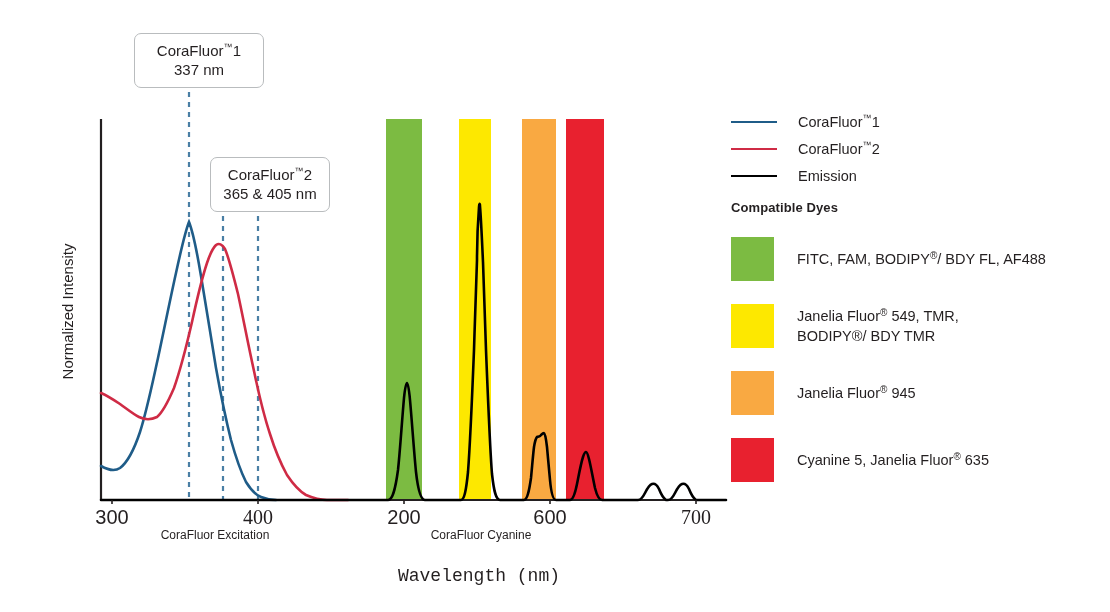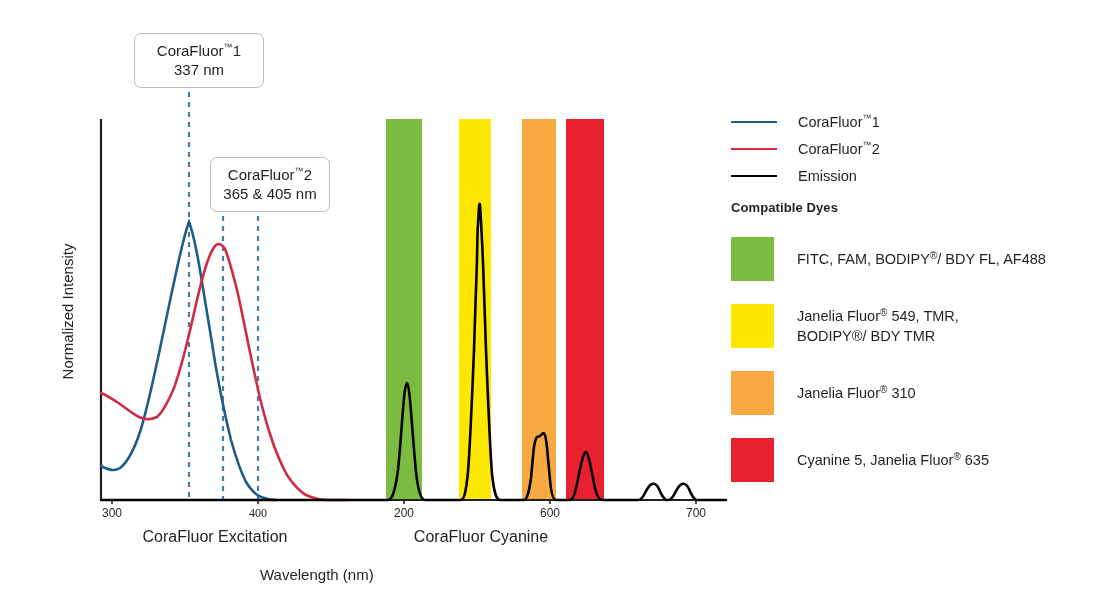--- a/index.html
+++ b/index.html
@@ -48,38 +48,39 @@
     vertical-align: 6px;
     letter-spacing: 0.3px;
   }
 
   #callout-1 { left: 134px; top: 33px; width: 130px; }
   #callout-2 { left: 210px; top: 157px; width: 120px; }
 
   
   .axis-tick {
     position: absolute;
-    font-size: 12px;
+    font-size: 20px;
     color: #231f20;
     text-align: center;
     width: 60px;
   }
   .axis-caption {
     position: absolute;
-    font-size: 16px;
+    font-size: 12px;
     color: #231f20;
     text-align: center;
   }
   #xlabel {
     position: absolute;
     left: 260px;
     top: 566px;
     width: 300px;
-    text-align: left;
-    font-size: 15px;
+    text-align: right;
+    font-size: 18px;
+    font-family: Liberation Mono, monospace;
   }
   #ylabel {
     position: absolute;
     left: -23px;
     top: 303px;
     width: 180px;
     text-align: center;
     font-size: 15px;
     transform: rotate(-90deg);
   }
@@ -264,21 +265,21 @@
 
   <div class="callout" id="callout-2">
     <span><span>CoraFluor</span><span class="tm">™</span><span>2</span></span>
     <span class="l2">365 &amp; 405 nm</span>
   </div>
 
   <div class="axis-tick" style="left:82px;  top:506px;">300</div>
   <div class="axis-tick" style="left:228px; top:506px;font-family:Liberation Serif, serif;">400</div>
   <div class="axis-tick" style="left:374px; top:506px;">200</div>
   <div class="axis-tick" style="left:520px; top:506px;">600</div>
-  <div class="axis-tick" style="left:666px; top:506px;">700</div>
+  <div class="axis-tick" style="left:666px; top:506px;font-family:Liberation Serif, serif;">700</div>
 
   <div class="axis-caption" style="left:120px; top:528px; width:190px;">CoraFluor Excitation</div>
   <div class="axis-caption" style="left:395px; top:528px; width:172px;">CoraFluor Cyanine</div>
 
   <div id="xlabel">Wavelength (nm)</div>
   <div id="ylabel">Normalized Intensity</div>
 
   <div id="legend">
     <div class="legend-row">
       <span class="legend-line" style="border-top-color:#1f5c88;"></span>
@@ -303,21 +304,21 @@
       <span class="dye-label"><span>FITC, FAM, BODIPY</span><span class="reg">®</span><span>/ BDY FL, AF488</span></span>
     </div>
 
     <div class="dye-row">
       <span class="dye-swatch" style="background:#FDE800;"></span>
       <span class="dye-label"><span>Janelia Fluor</span><span class="reg">®</span><span> 549, TMR,</span><br><span>BODIPY®/ BDY TMR</span></span>
     </div>
 
     <div class="dye-row">
       <span class="dye-swatch" style="background:#F9A942;"></span>
-      <span class="dye-label"><span>Janelia Fluor</span><span class="reg">®</span><span> 310</span></span>
+      <span class="dye-label"><span>Janelia Fluor</span><span class="reg">®</span><span> 945</span></span>
     </div>
 
     <div class="dye-row">
       <span class="dye-swatch" style="background:#E8212F;"></span>
       <span class="dye-label"><span>Cyanine 5, Janelia Fluor</span><span class="reg">®</span><span> 635</span></span>
     </div>
 
   </div>
 </div>
 

